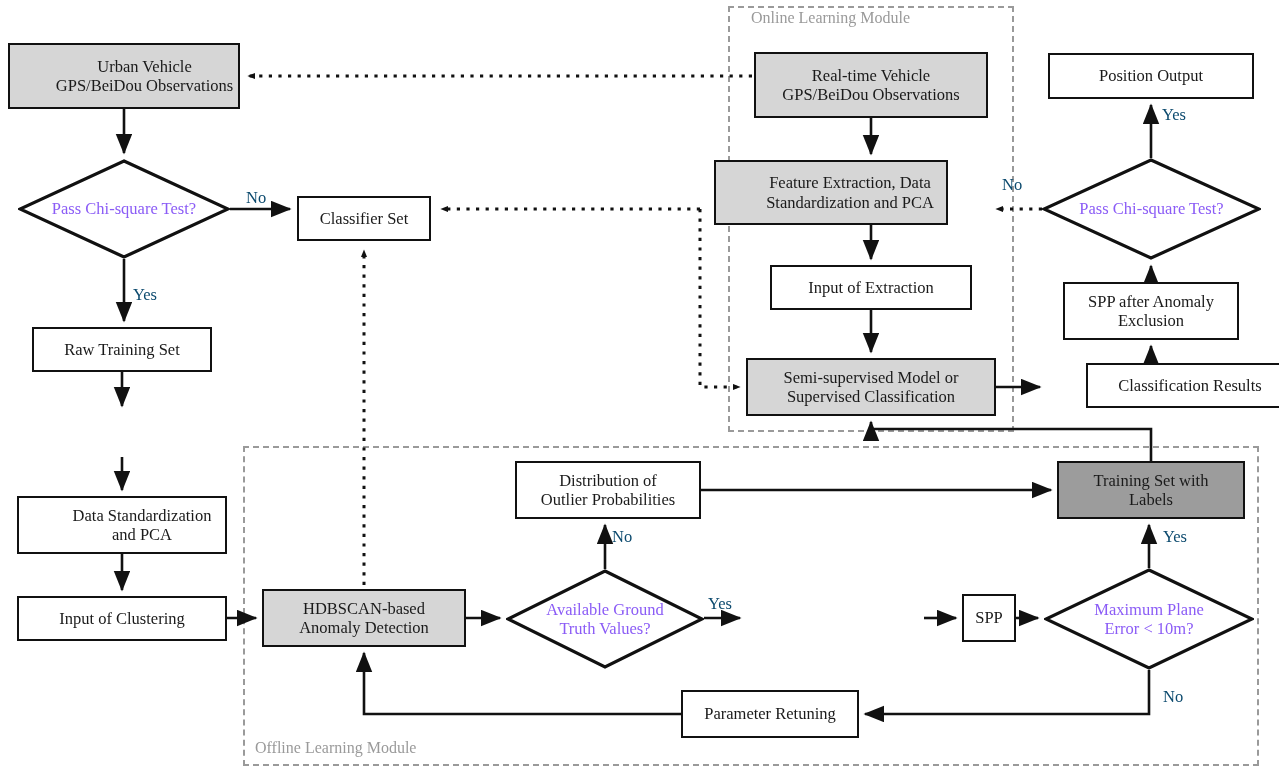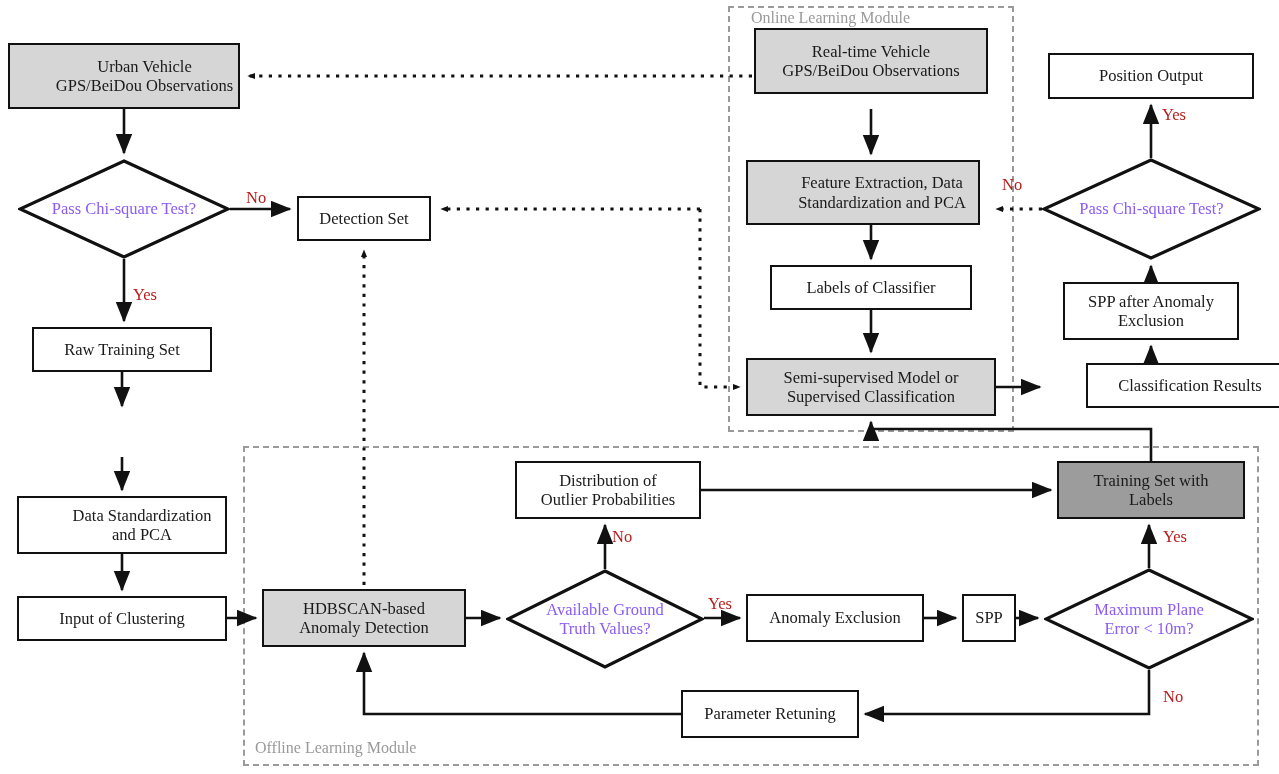--- a/index.html
+++ b/index.html
@@ -12,21 +12,21 @@
         font-size:16.5px;line-height:1.18;color:#1a1a1a;padding:2px 4px;}
   .node.shaded-light{background:#d6d6d6;}
   .node.shaded-dark{background:#9c9c9c;}
   .node span{display:block;}
 
   .diamond{position:absolute;display:flex;align-items:center;justify-content:center;}
   .diamond svg{position:absolute;left:0;top:0;}
   .diamond .dlabel{position:relative;z-index:2;text-align:center;font-size:16.5px;
         line-height:1.18;color:#8b5cf6;white-space:nowrap;}
 
-  .edgelabel{position:absolute;font-size:16.5px;color:#b91c1c;white-space:nowrap;}
+  .edgelabel{position:absolute;font-size:16.5px;color:#0c4a6e;white-space:nowrap;}
 
   .module{position:absolute;box-sizing:border-box;border:2.5px dashed #9a9a9a;}
   .modlabel{position:absolute;font-size:16px;color:#9a9a9a;white-space:nowrap;background:#fff;padding:0 3px;}
 </style>
 </head>
 <body>
 
 <div id="stage">
 
   <div class="module" style="left:728px;top:6px;width:286px;height:426px;"></div>
@@ -90,46 +90,46 @@
   </div>
 
   <div class="diamond" style="left:18px;top:159px;width:212px;height:100px;">
     <svg width="212" height="100">
       <polygon points="106,2 210,50 106,98 2,50" fill="#fff" stroke="#111" stroke-width="3.2"></polygon>
     </svg>
     <div class="dlabel">Pass Chi-square Test?</div>
   </div>
 
   <div class="node" style="left:297px;top:196px;width:134px;height:45px;">
-    <span>Detection Set</span>
+    <span>Classifier Set</span>
   </div>
 
   <div class="node" style="left:32px;top:327px;width:180px;height:45px;">
     <span>Raw Training Set</span>
   </div>
 
 
   <div class="node" style="left:17px;top:496px;width:210px;height:58px;padding-left:44px;">
     <span>Data Standardization<br>and PCA</span>
   </div>
 
   <div class="node" style="left:17px;top:596px;width:210px;height:45px;">
     <span>Input of Clustering</span>
   </div>
 
-  <div class="node shaded-light" style="left:754px;top:28px;width:234px;height:66px;">
+  <div class="node shaded-light" style="left:754px;top:52px;width:234px;height:66px;">
     <span>Real-time Vehicle<br>GPS/BeiDou Observations</span>
   </div>
 
-  <div class="node shaded-light" style="left:746px;top:160px;width:234px;height:65px;padding-left:42px;">
+  <div class="node shaded-light" style="left:714px;top:160px;width:234px;height:65px;padding-left:42px;">
     <span>Feature Extraction, Data<br>Standardization and PCA</span>
   </div>
 
   <div class="node" style="left:770px;top:265px;width:202px;height:45px;">
-    <span>Labels of Classifier</span>
+    <span>Input of Extraction</span>
   </div>
 
   <div class="node shaded-light" style="left:746px;top:358px;width:250px;height:58px;">
     <span>Semi-supervised Model or<br>Supervised Classification</span>
   </div>
 
   <div class="node" style="left:1048px;top:53px;width:206px;height:46px;">
     <span>Position Output</span>
   </div>
 
@@ -156,23 +156,20 @@
     <span>HDBSCAN-based<br>Anomaly Detection</span>
   </div>
 
   <div class="diamond" style="left:506px;top:569px;width:198px;height:100px;">
     <svg width="198" height="100">
       <polygon points="99,2 196,50 99,98 2,50" fill="#fff" stroke="#111" stroke-width="3.2"></polygon>
     </svg>
     <div class="dlabel">Available Ground<br>Truth Values?</div>
   </div>
 
-  <div class="node" style="left:746px;top:594px;width:178px;height:48px;">
-    <span>Anomaly Exclusion</span>
-  </div>
 
   <div class="node" style="left:962px;top:594px;width:54px;height:48px;">
     <span>SPP</span>
   </div>
 
   <div class="diamond" style="left:1044px;top:568px;width:210px;height:102px;">
     <svg width="210" height="102">
       <polygon points="105,2 208,51 105,100 2,51" fill="#fff" stroke="#111" stroke-width="3.2"></polygon>
     </svg>
     <div class="dlabel">Maximum Plane<br>Error &lt; 10m?</div>

